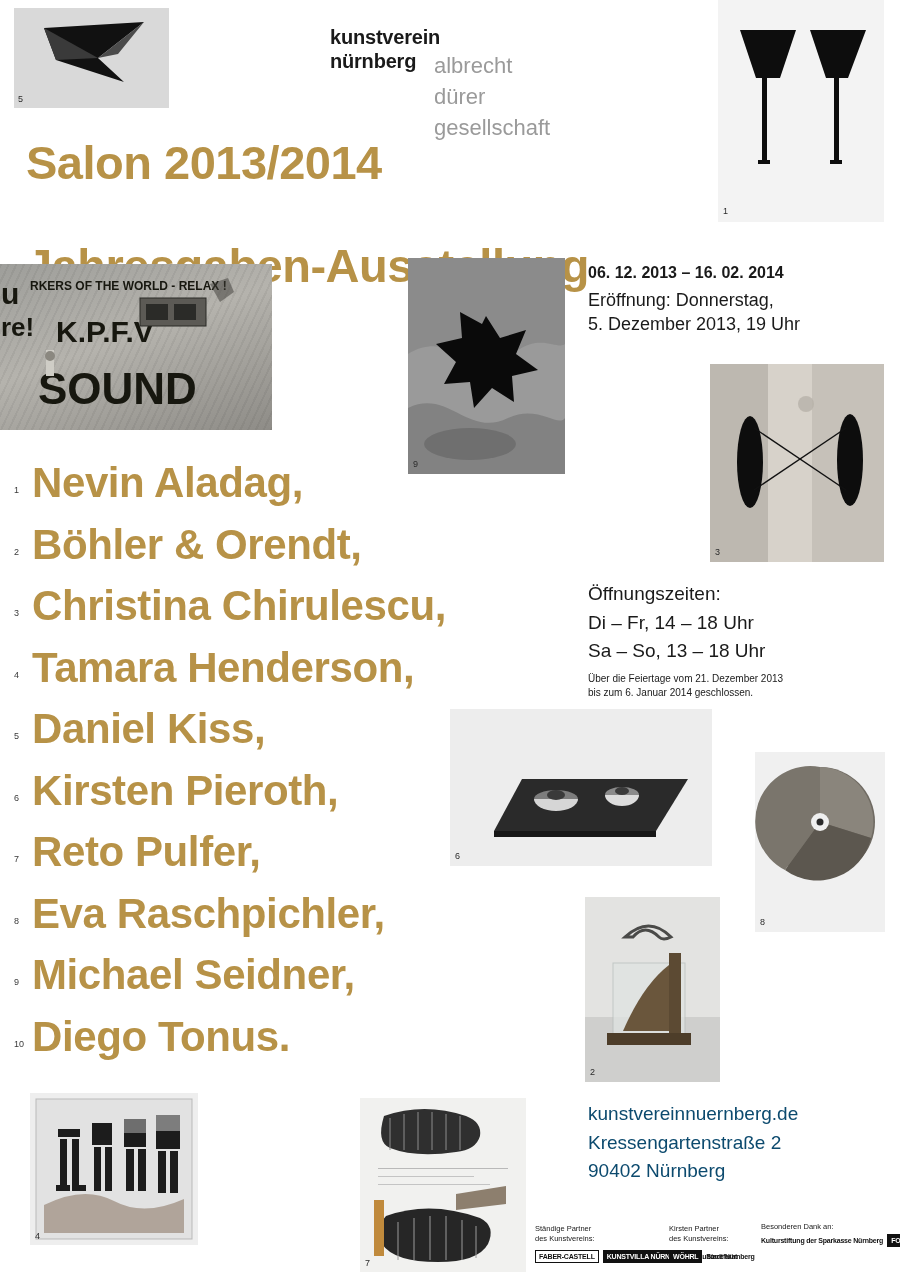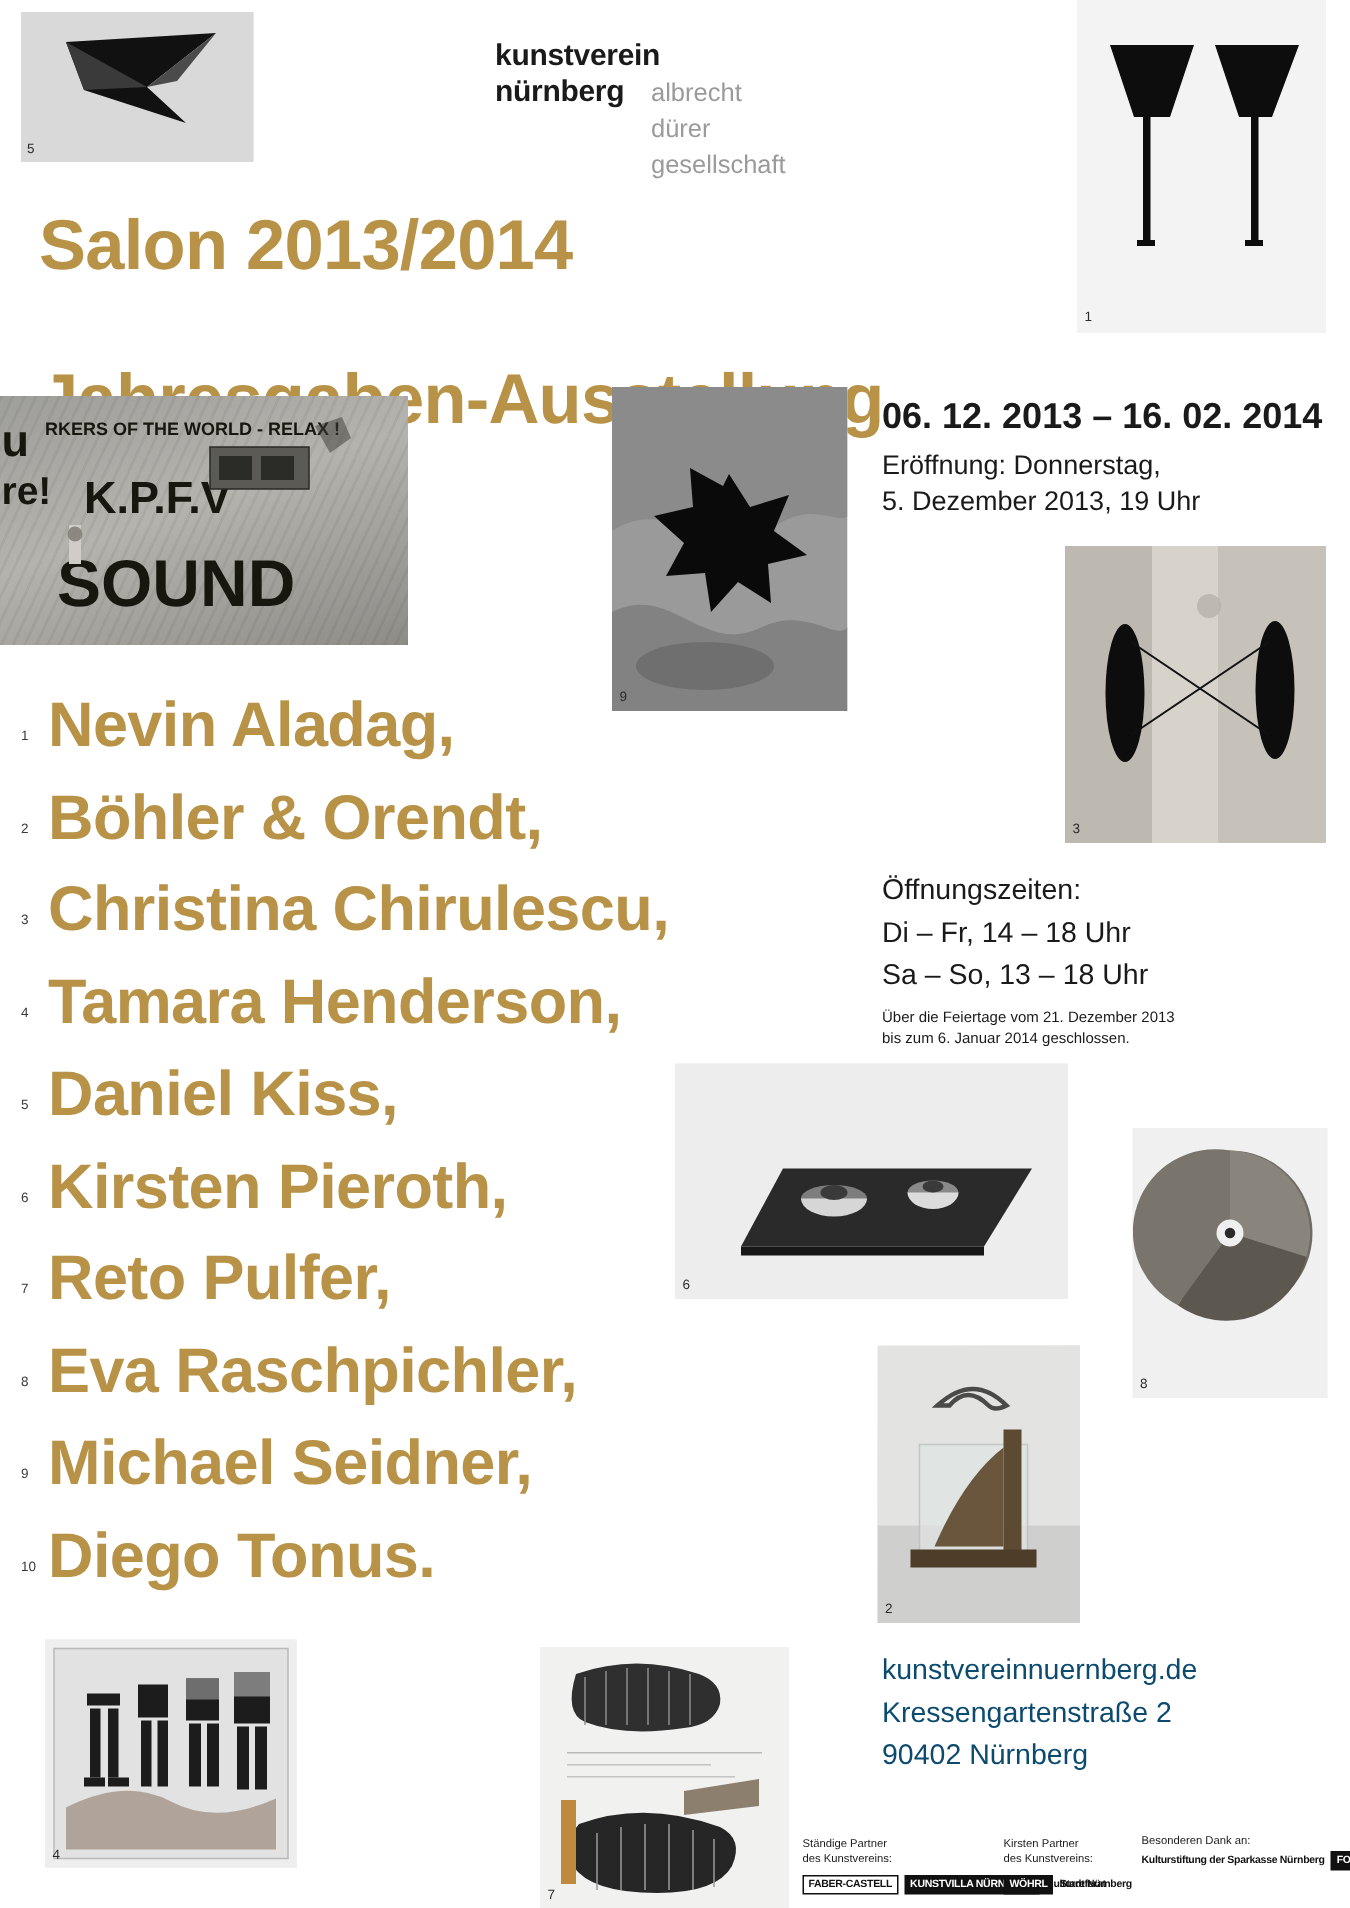--- a/index.html
+++ b/index.html
@@ -38,21 +38,21 @@
   .logo {
     position: absolute;
     left: 330px; top: 26px;
     line-height: 1.18;
   }
   .logo .l1, .logo .l2 {
     font-size: 20px; font-weight: bold; color: #1a1a1a; letter-spacing: -0.2px;
   }
   .logo .adg {
     position: absolute; left: 104px; top: 24px;
-    font-size: 17px; color: #9a9a9a; line-height: 1.42; font-weight: normal;
+    font-size: 22px; color: #9a9a9a; line-height: 1.42; font-weight: normal;
   }
 
   
   .title {
     position: absolute;
     left: 26px; top: 134px;
     width: 720px;
     color: #b79247;
     font-size: 47px;
     font-weight: bold;
@@ -61,21 +61,21 @@
   }
   .title .t2 { display:block;margin-top:44px; }
 
   
   .dates {
     position: absolute;
     left: 588px; top: 264px;
     width: 300px;
     color: #1a1a1a;
   }
-  .dates .range { font-size: 24px; font-weight: bold; letter-spacing: 0px; }
+  .dates .range { font-size: 16px; font-weight: bold; letter-spacing: 0px; }
   .dates .open { font-size: 18px; margin-top: 6px; line-height: 1.35; }
 
   
   .hours {
     position: absolute;
     left: 588px; top: 583px;
     width: 300px;
     color: #1a1a1a;
   }
   .hours .h-title { font-size: 19px; margin-bottom: 4px; }

